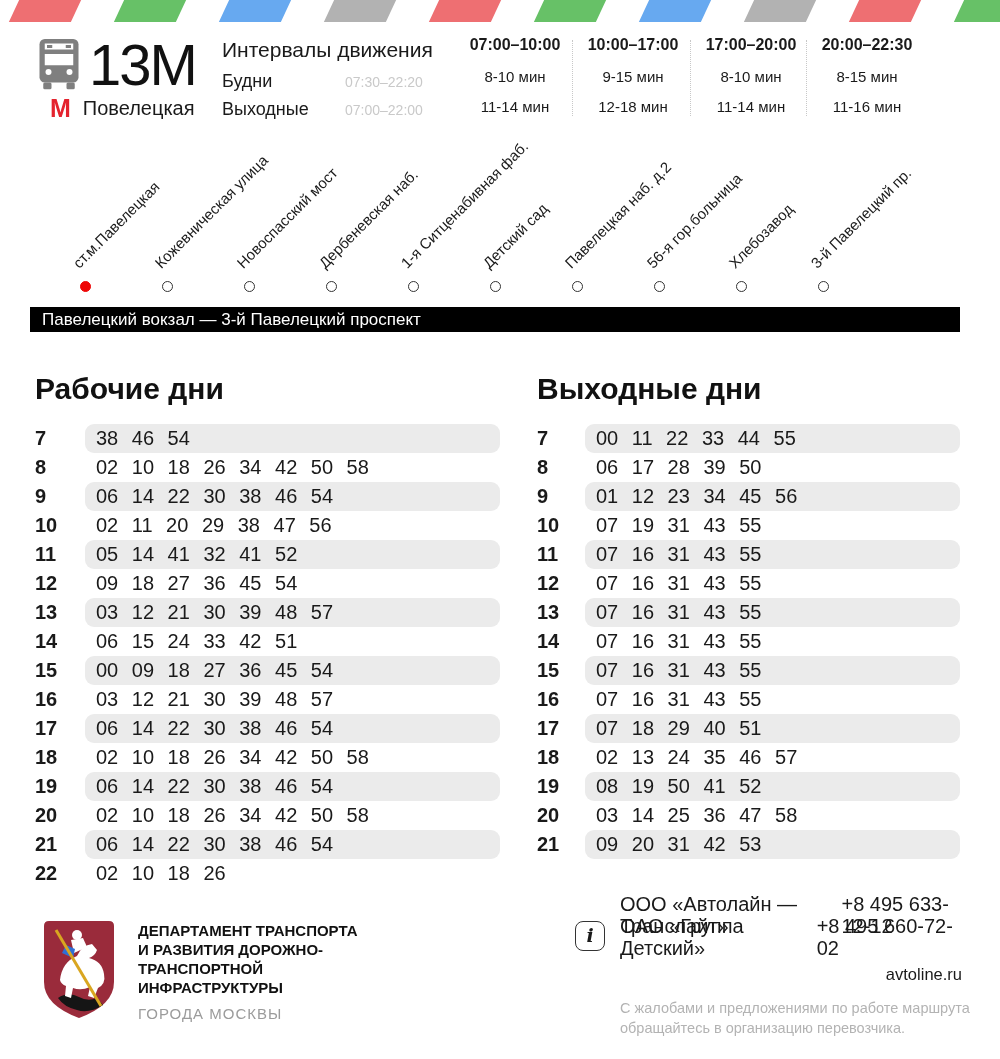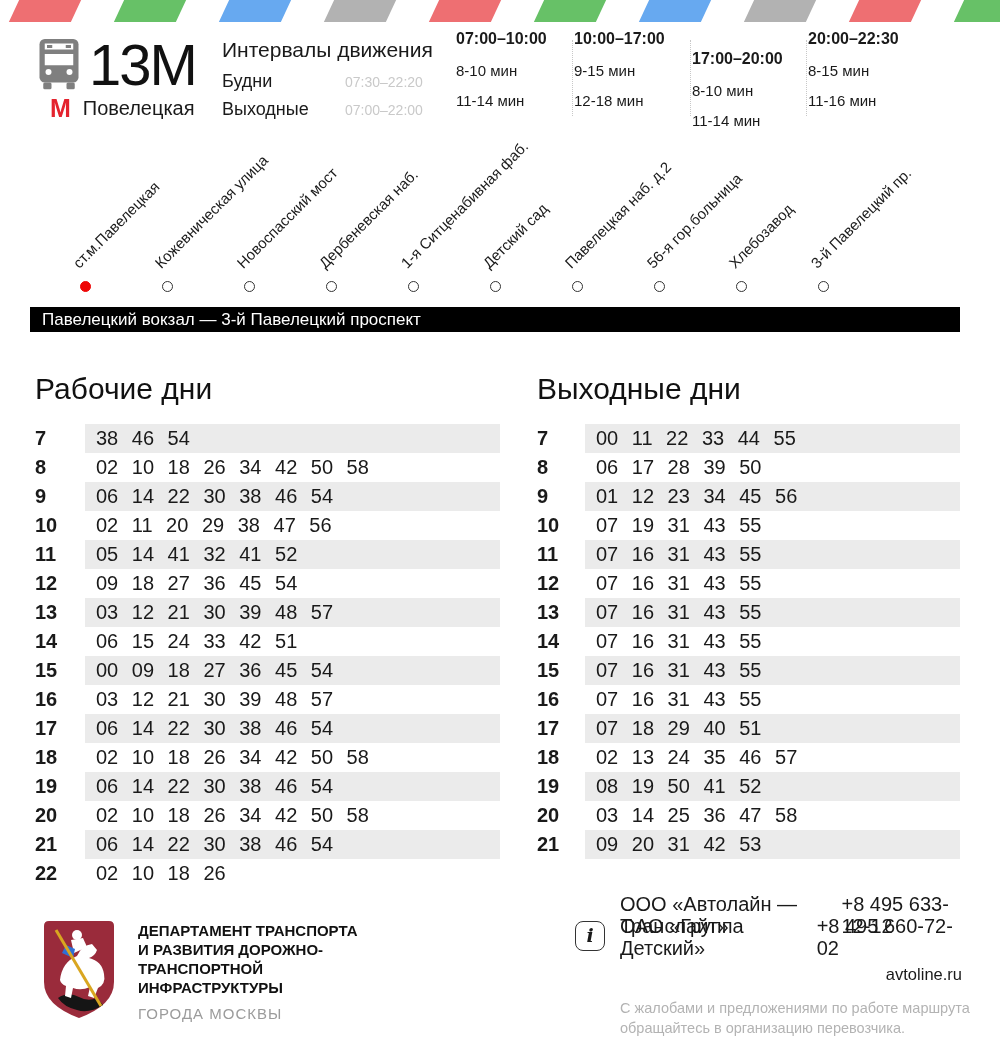--- a/index.html
+++ b/index.html
@@ -11,39 +11,39 @@
   
   .route-block{position:absolute;left:35px;top:34px;display:flex;align-items:center;gap:6px;}
   .route-num{font-size:58px;font-weight:500;letter-spacing:-2px;line-height:1;color:#111;}
   .metro-line{position:absolute;left:50px;top:96px;display:flex;align-items:center;gap:12px;}
   .metro-m{color:var(--metro-red);font-size:25px;font-weight:700;line-height:1;}
   .metro-station{font-size:20px;color:#1a1a1a;}
   
   .int-title{position:absolute;left:222px;top:38px;font-size:21px;}
   .int-rowlabel{position:absolute;left:222px;font-size:18px;}
   .int-range{position:absolute;left:345px;font-size:14px;color:#c9c9c9;}
-  .icol{position:absolute;top:30px;width:118px;}
+  .icol{position:absolute;top:36px;width:118px;text-align:center;}
   .icol .period{font-size:16px;font-weight:700;margin-bottom:14px;}
   .icol .ival{font-size:15px;margin-bottom:13px;}
   .isep{position:absolute;top:40px;height:76px;border-left:1px dotted #c8c8c8;}
   
   .stop-circle{position:absolute;width:11px;height:11px;border-radius:50%;
                border:1.5px solid #333;background:#fff;box-sizing:border-box;}
   .stop-circle.first{background:var(--terminal-dot);border-color:var(--terminal-dot);}
   .stop-label{position:absolute;font-size:15px;white-space:nowrap;line-height:18px;
               transform:rotate(-45deg);transform-origin:0 100%;}
   .route-bar{position:absolute;left:30px;top:307px;width:930px;height:25px;background:var(--bar-bg);
              color:#fff;font-size:17px;line-height:25px;padding-left:12px;box-sizing:border-box;}
   
-  .sched-title{position:absolute;top:372px;font-size:30px;font-weight:400;color:#111;}
+  .sched-title{position:absolute;top:372px;font-size:30px;font-weight:700;color:#111;}
   .sched{position:absolute;top:424px;}
   .srow{display:flex;height:29px;line-height:29px;}
   .srow .hour{font-weight:700;font-size:20px;flex:0 0 auto;}
   .srow .mins{font-size:20px;word-spacing:8px;padding-left:11px;box-sizing:border-box;}
-  .srow .mins.shaded{background:var(--row-band);}
+  .srow .mins.shaded{background:var(--row-band);border-radius:9px;}
   #workdays-table .hour{width:50px;}
   #workdays-table .mins{width:415px;}
   #weekends-table .hour{width:48px;}
   #weekends-table .mins{width:375px;}
   
   .coat{position:absolute;left:40px;top:918px;}
   .shield{fill:var(--shield-red);}
   .dept{position:absolute;left:138px;top:921px;font-size:15px;font-weight:700;line-height:19px;color:#111;}
   .dept-sub{margin-top:7px;font-weight:400;color:#9b9b9b;letter-spacing:1px;}
   .info-icon{position:absolute;left:575px;top:921px;width:30px;height:30px;border:1.5px solid #333;
@@ -104,21 +104,21 @@
         <div class="period">07:00–10:00</div>
         <div class="ival">8-10 мин</div>
         <div class="ival">11-14 мин</div>
       </div>
       <div class="icol" style="left: 574px;">
         <div class="period">10:00–17:00</div>
         <div class="ival">9-15 мин</div>
         <div class="ival">12-18 мин</div>
       </div>
       <div class="isep" style="left: 572px;"></div>
-      <div class="icol" style="left: 692px; margin-top: 20px;">
+      <div class="icol" style="left: 692px;">
         <div class="period">17:00–20:00</div>
         <div class="ival">8-10 мин</div>
         <div class="ival">11-14 мин</div>
       </div>
       <div class="isep" style="left: 690px;"></div>
       <div class="icol" style="left: 808px;">
         <div class="period">20:00–22:30</div>
         <div class="ival">8-15 мин</div>
         <div class="ival">11-16 мин</div>
       </div>

